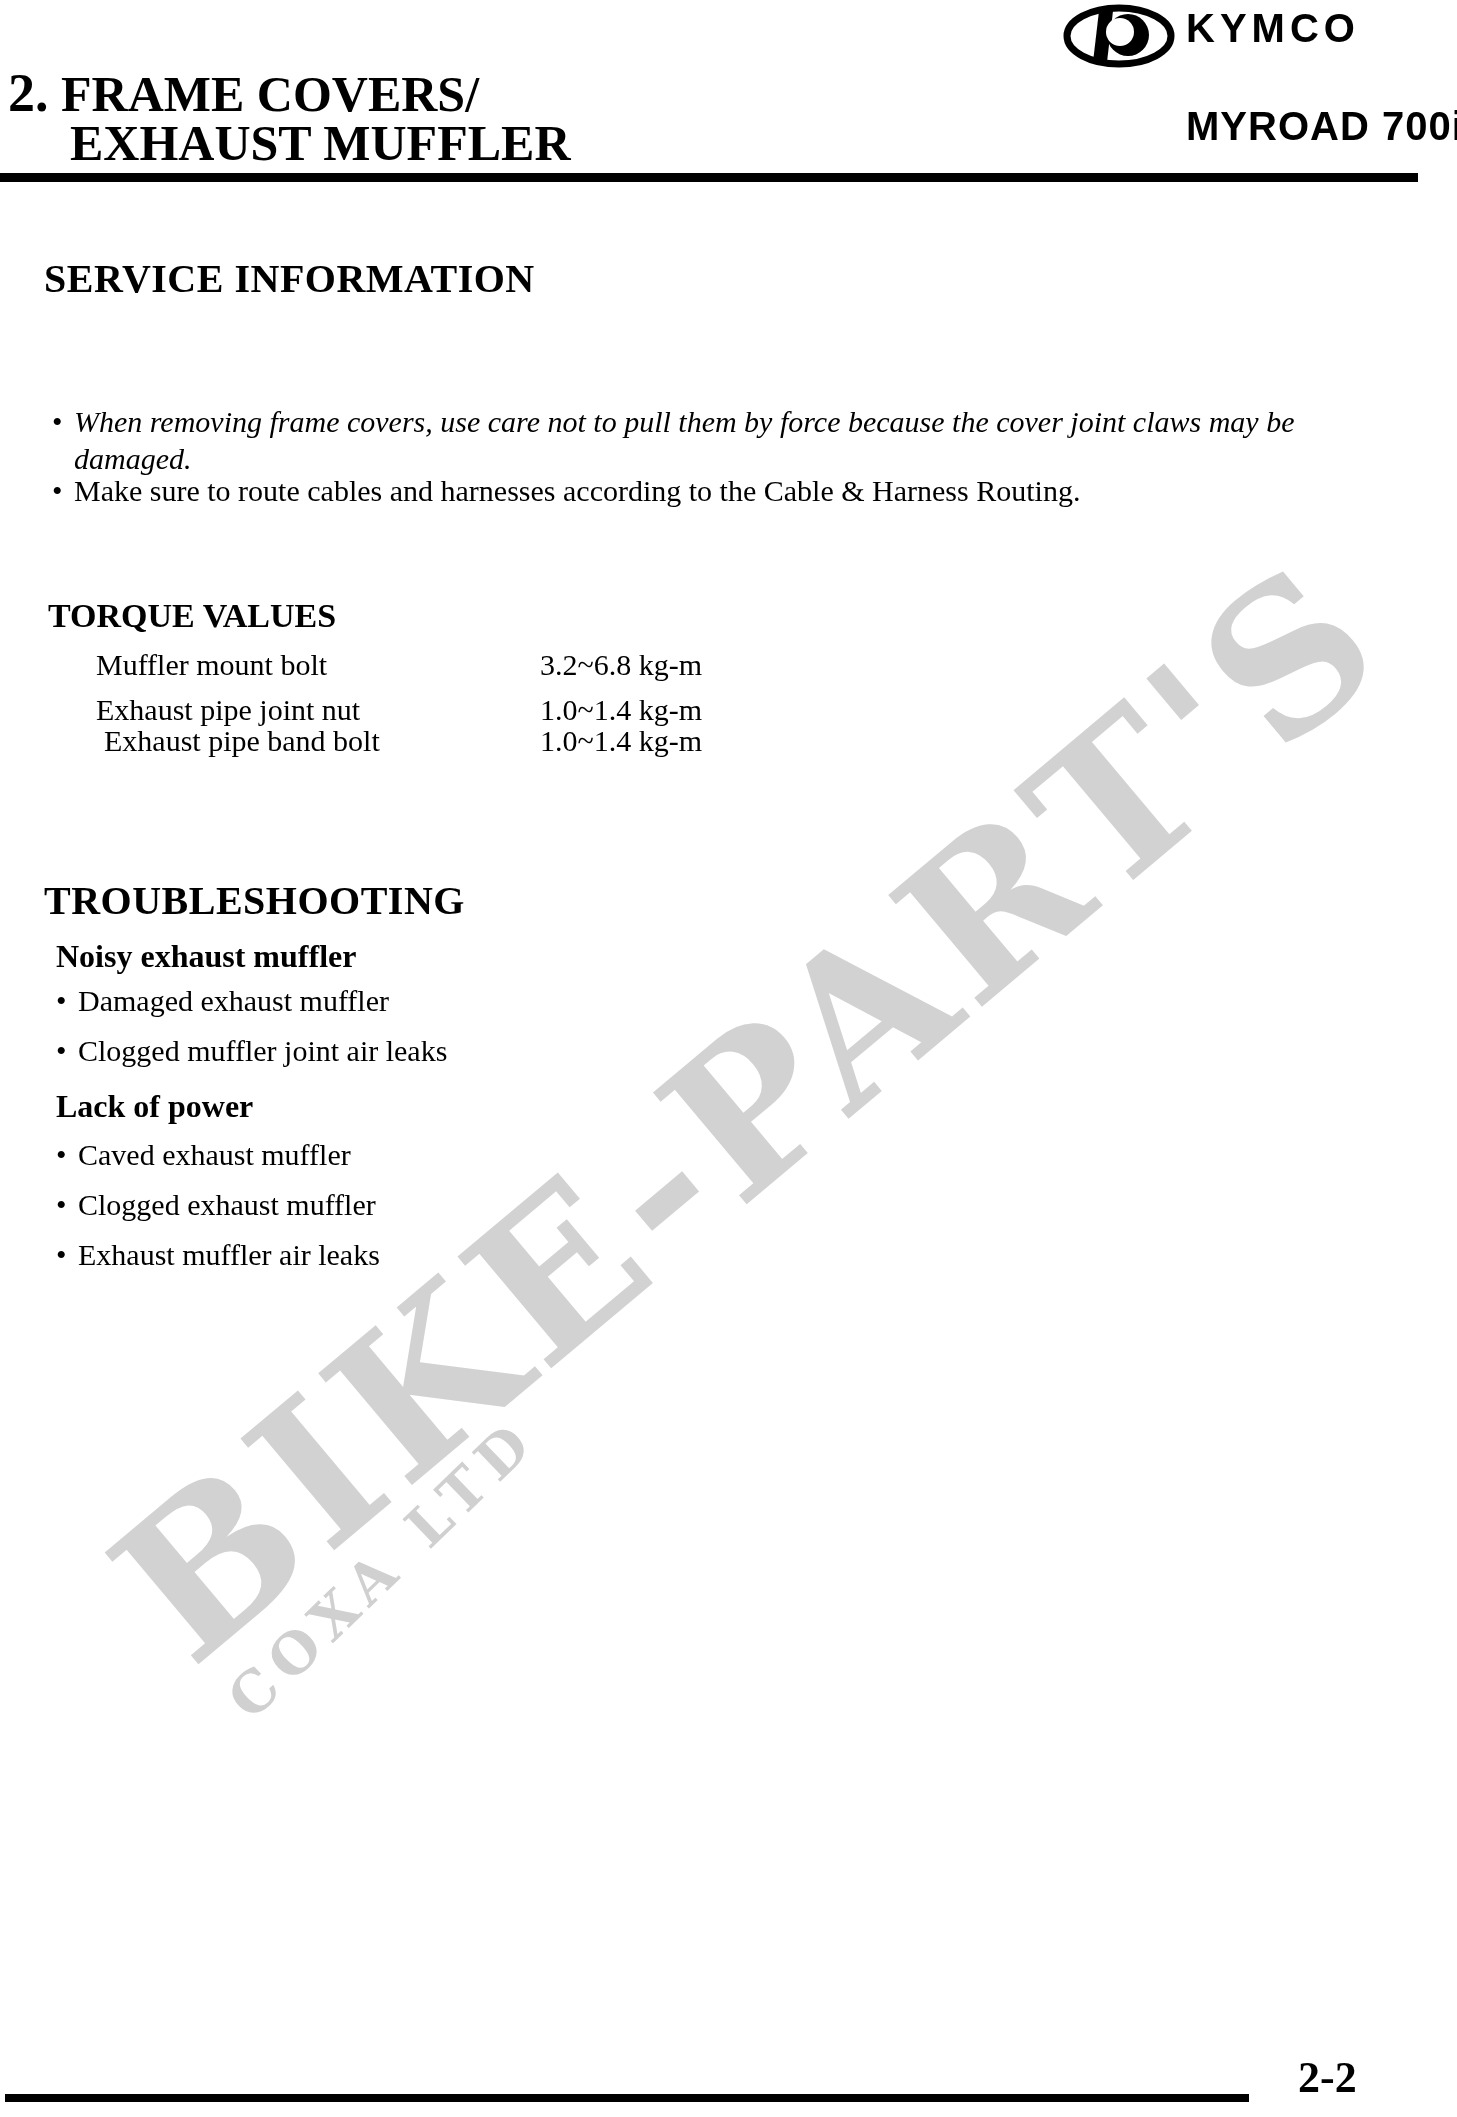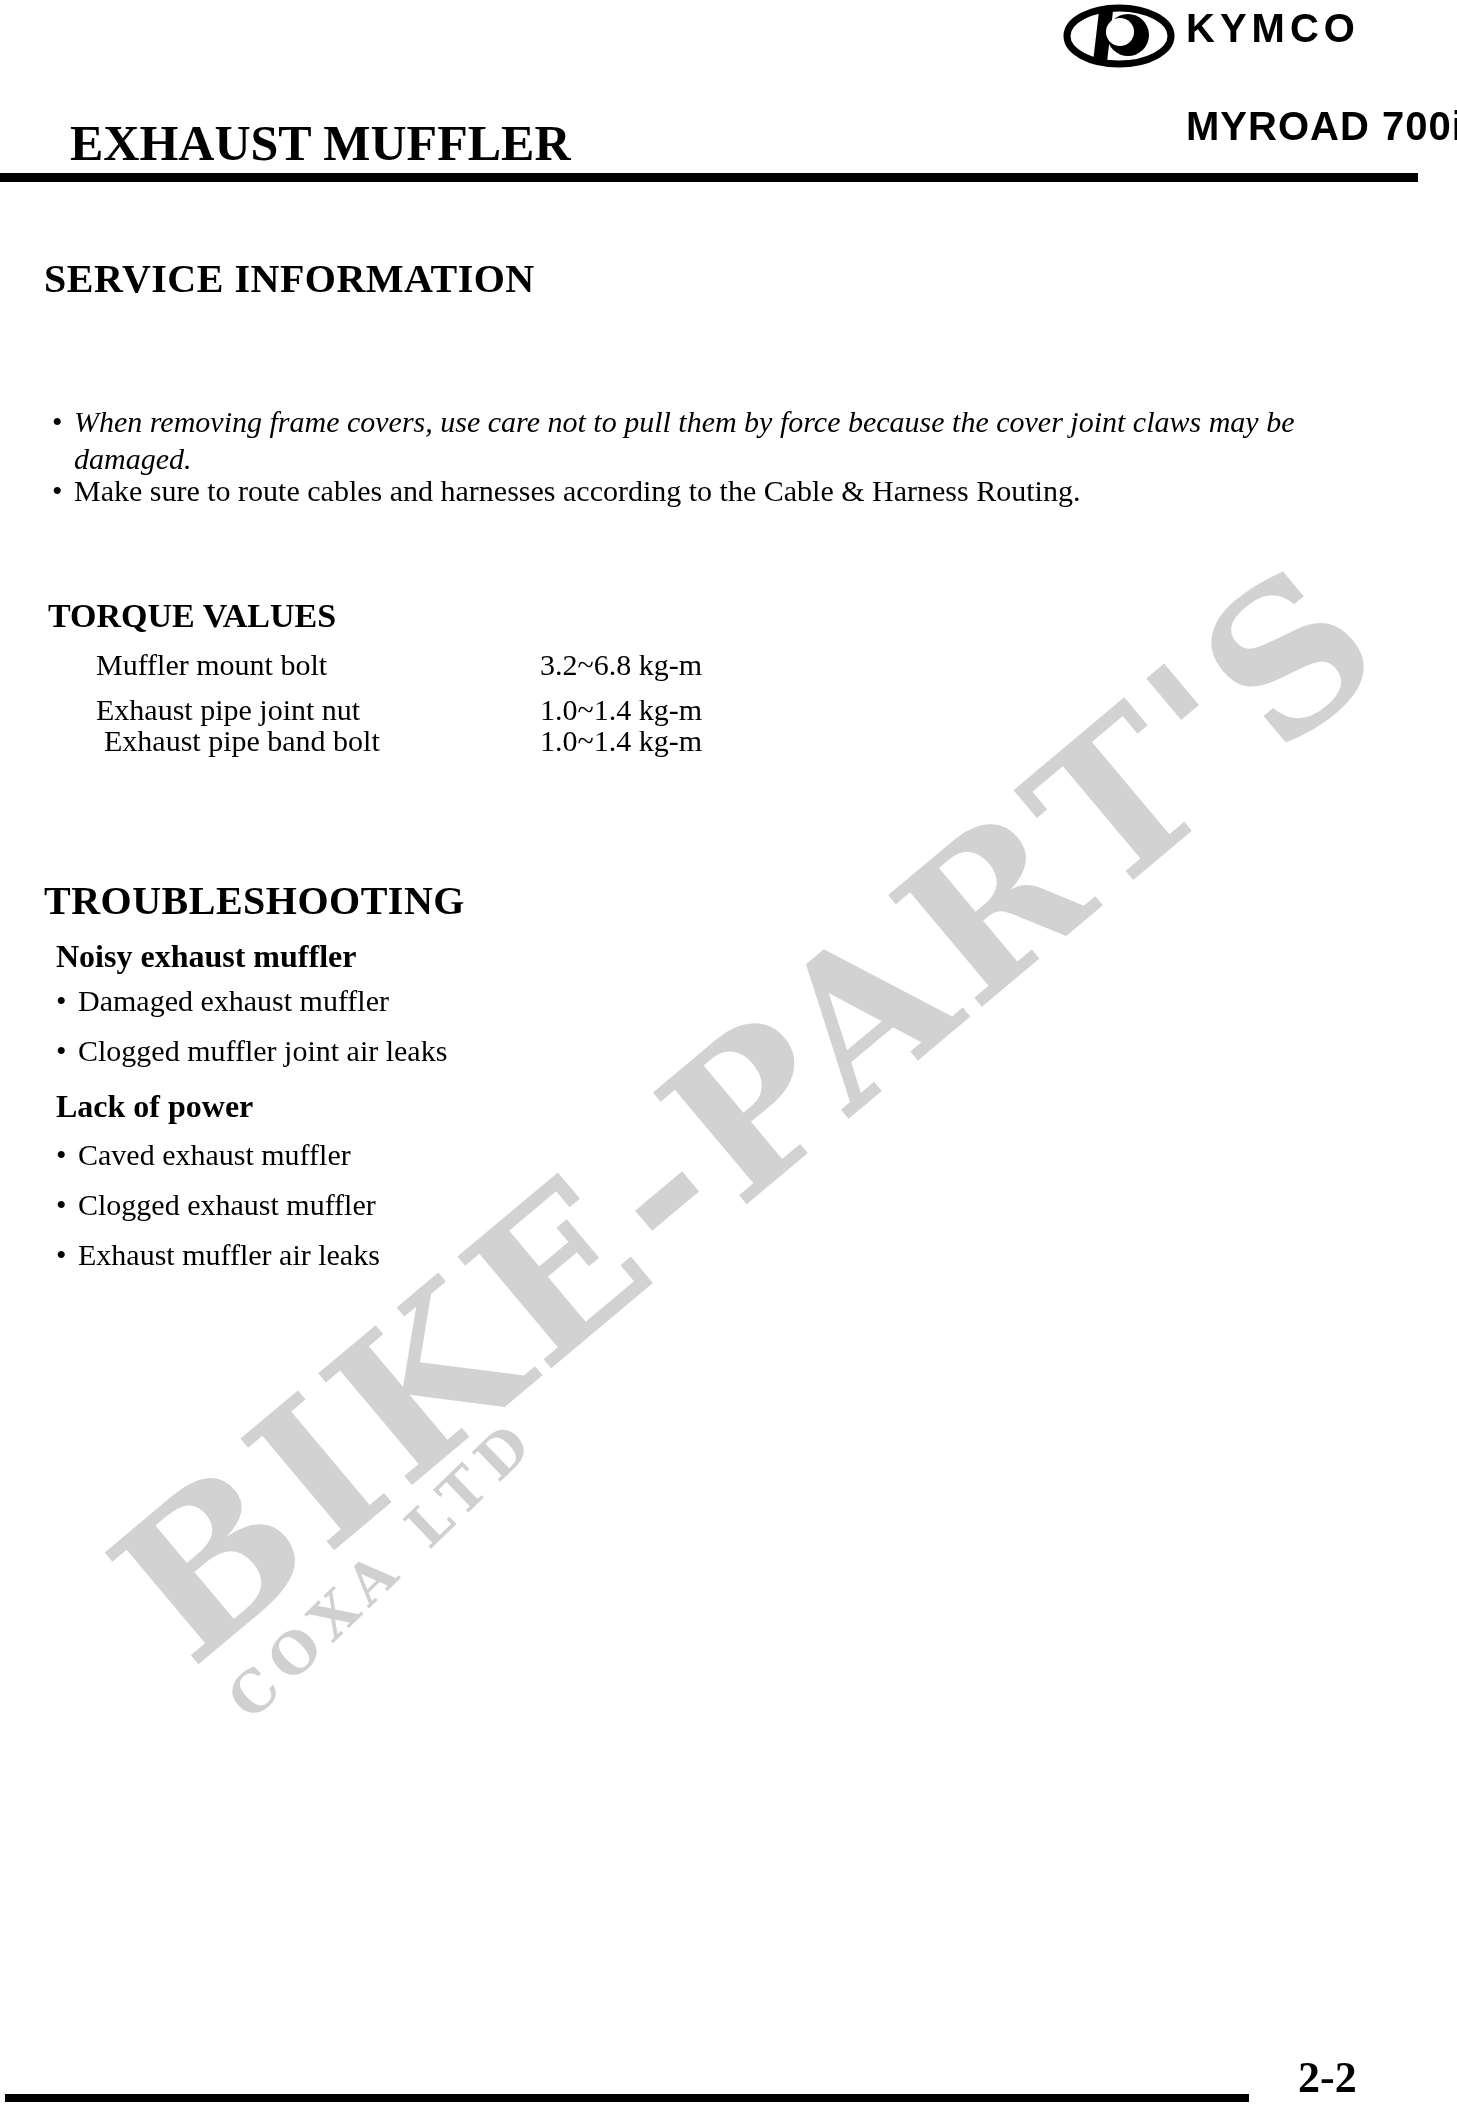--- a/index.html
+++ b/index.html
@@ -81,20 +81,24 @@
 
 <div class="page">
 
   <div class="wm-layer">
     <div class="wm-main">BIKE-PART'S</div>
     <div class="wm-sub">COXA LTD</div>
   </div>
 
   <div class="content">
 
+    <div class="abs ch-line1">
+      <span class="ch-num">2.</span>
+      <span>FRAME COVERS/</span>
+    </div>
     <div class="abs ch-line2">EXHAUST MUFFLER</div>
 
     <div class="abs logo">
       <svg width="114" height="64" viewBox="0 0 114 64">
         <ellipse cx="57" cy="32" rx="52" ry="28" fill="none" stroke="#000" stroke-width="7"></ellipse>
         <path d="M37 7 L51 7 L45 58 L31 58 Z" fill="#000"></path>
         <circle cx="66" cy="31" r="21" fill="#000"></circle>
         <circle cx="58" cy="28" r="14" fill="#fff"></circle>
       </svg>
     </div>

